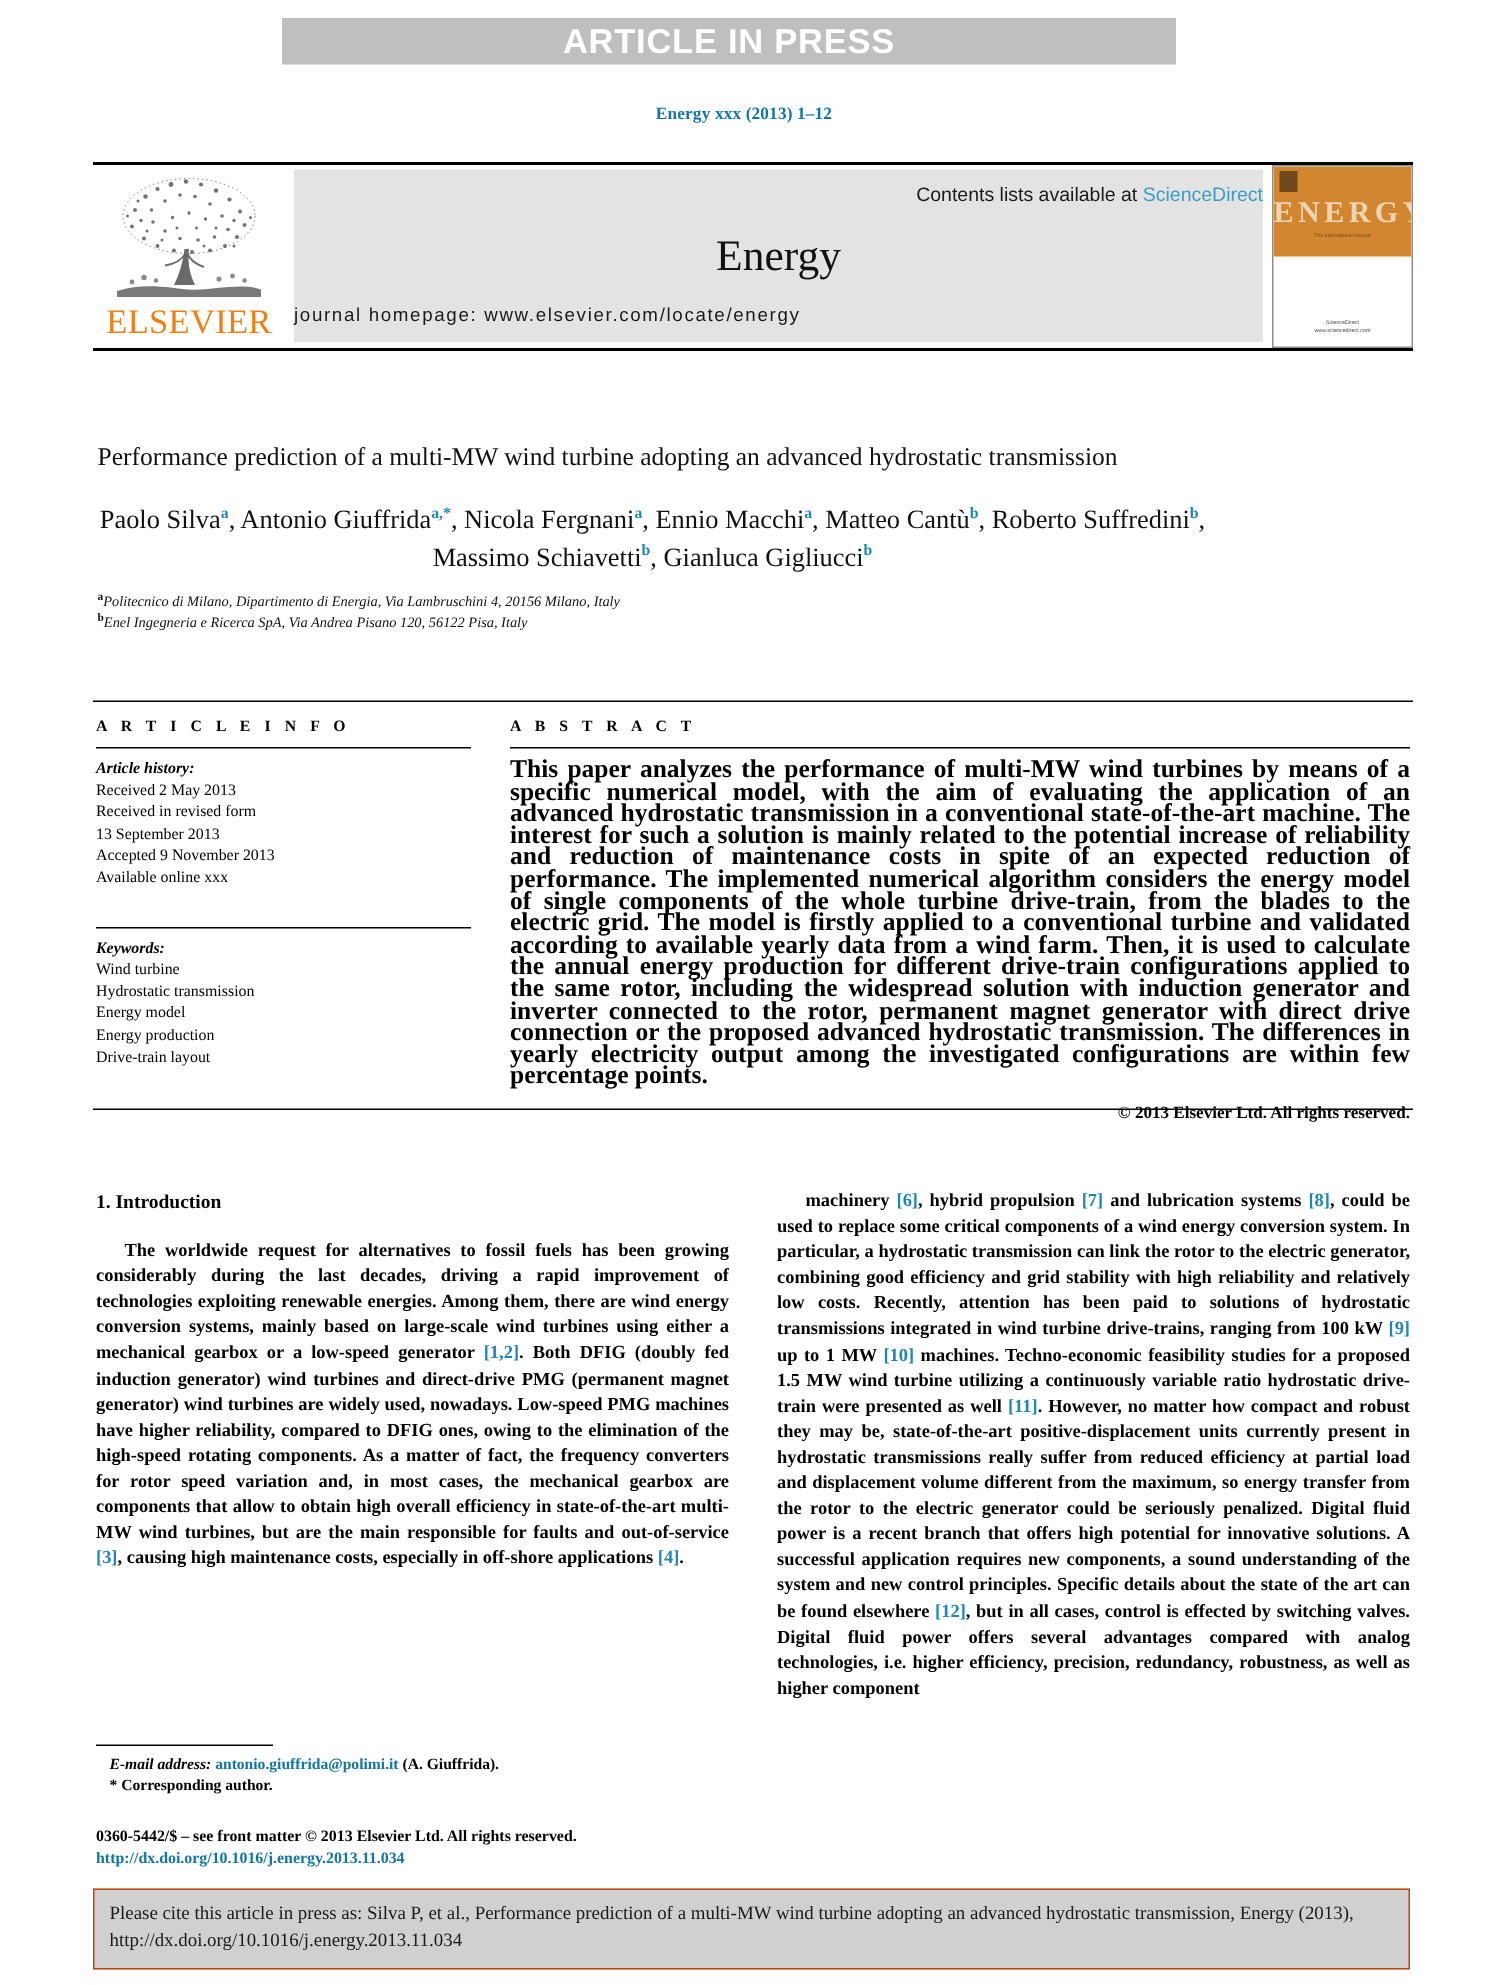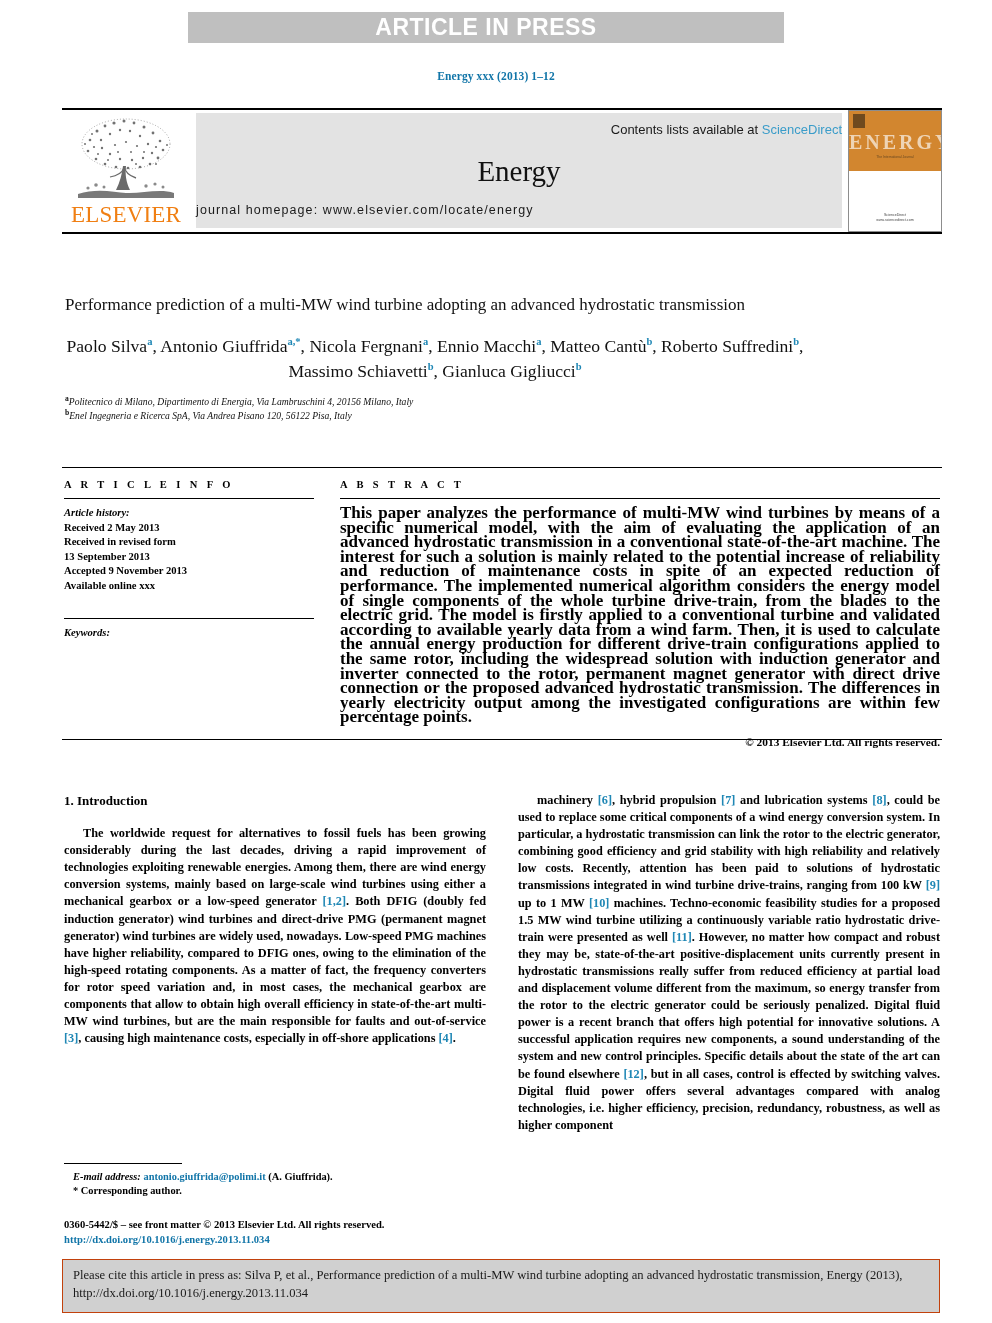--- a/index.html
+++ b/index.html
@@ -288,21 +288,21 @@
   }
   .info-lead {
     font-style: italic;
     font-weight: bold;
     font-size: 10.6px;
     line-height: 14.6px;
   }
   .info-line {
     font-size: 10.6px;
     line-height: 14.6px;
-    font-weight: bold;
+    font-weight: normal;
   }
   .kw-block { margin-top: 24px; }
   .abstract-text {
     font-size: 17px;
     line-height: 14.6px;
     text-align: justify;
     font-weight: bold;
     color: #000;
   }
   .copyright-line {
@@ -502,20 +502,27 @@
     <div>
         <div class="info-line">Received 2 May 2013</div>
         <div class="info-line">Received in revised form</div>
         <div class="info-line">13 September 2013</div>
         <div class="info-line">Accepted 9 November 2013</div>
         <div class="info-line">Available online xxx</div>
       </div>
     <div class="kw-block">
       <div class="thin-rule"></div>
       <div class="info-lead">Keywords:</div>
+      <div>
+          <div class="info-line">Wind turbine</div>
+          <div class="info-line">Hydrostatic transmission</div>
+          <div class="info-line">Energy model</div>
+          <div class="info-line">Energy production</div>
+          <div class="info-line">Drive-train layout</div>
+        </div>
     </div>
   </div>
 
   <div class="abs-col">
     <div class="sec-head">A B S T R A C T</div>
     <div class="thin-rule"></div>
     <div class="abstract-text">This paper analyzes the performance of multi-MW wind turbines by means of a specific numerical model, with the aim of evaluating the application of an advanced hydrostatic transmission in a conventional state-of-the-art machine. The interest for such a solution is mainly related to the potential increase of reliability and reduction of maintenance costs in spite of an expected reduction of performance. The implemented numerical algorithm considers the energy model of single components of the whole turbine drive-train, from the blades to the electric grid. The model is firstly applied to a conventional turbine and validated according to available yearly data from a wind farm. Then, it is used to calculate the annual energy production for different drive-train configurations applied to the same rotor, including the widespread solution with induction generator and inverter connected to the rotor, permanent magnet generator with direct drive connection or the proposed advanced hydrostatic transmission. The differences in yearly electricity output among the investigated configurations are within few percentage points.</div>
     <div class="copyright-line">© 2013 Elsevier Ltd. All rights reserved.</div>
   </div>
 

